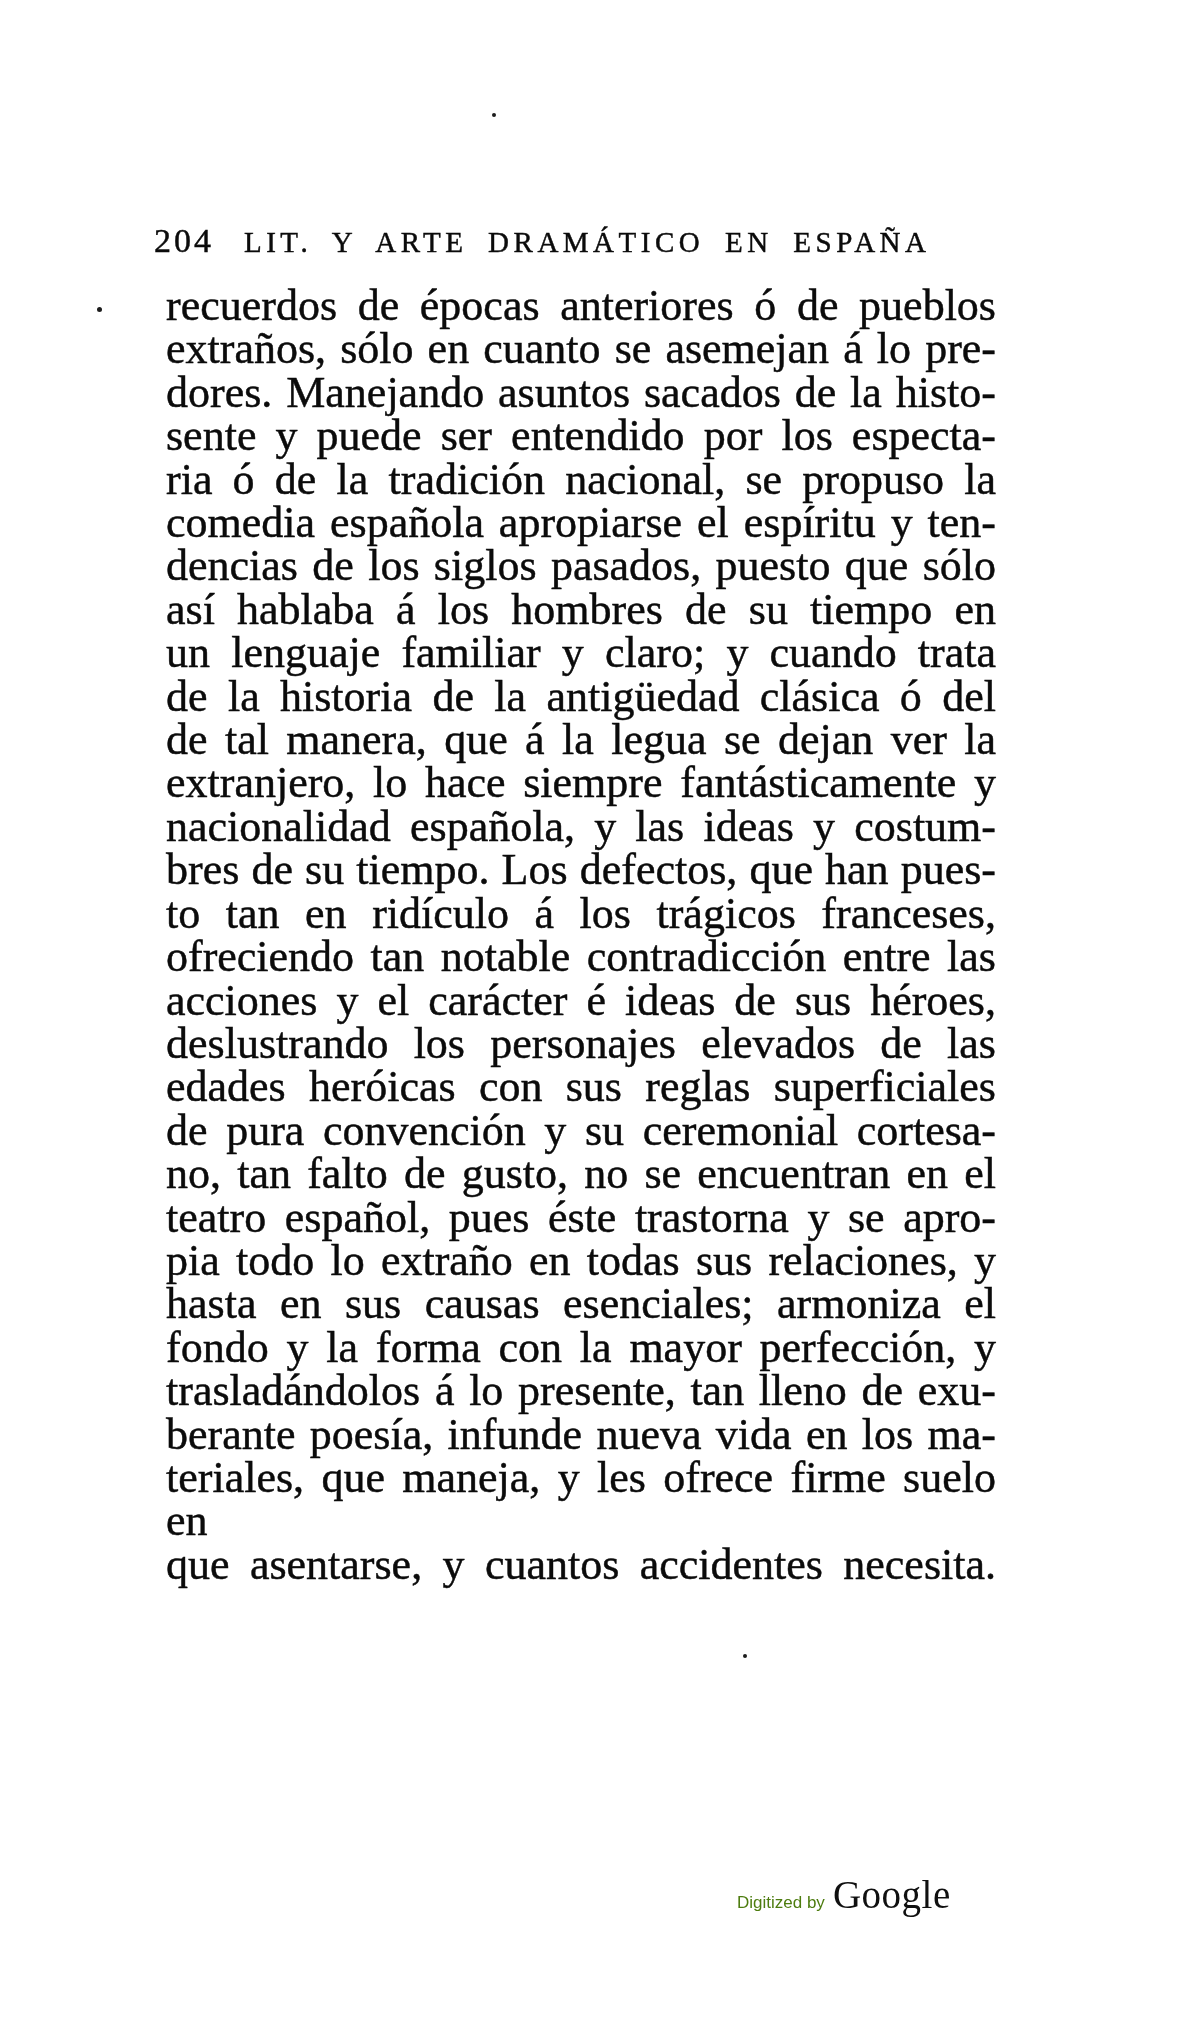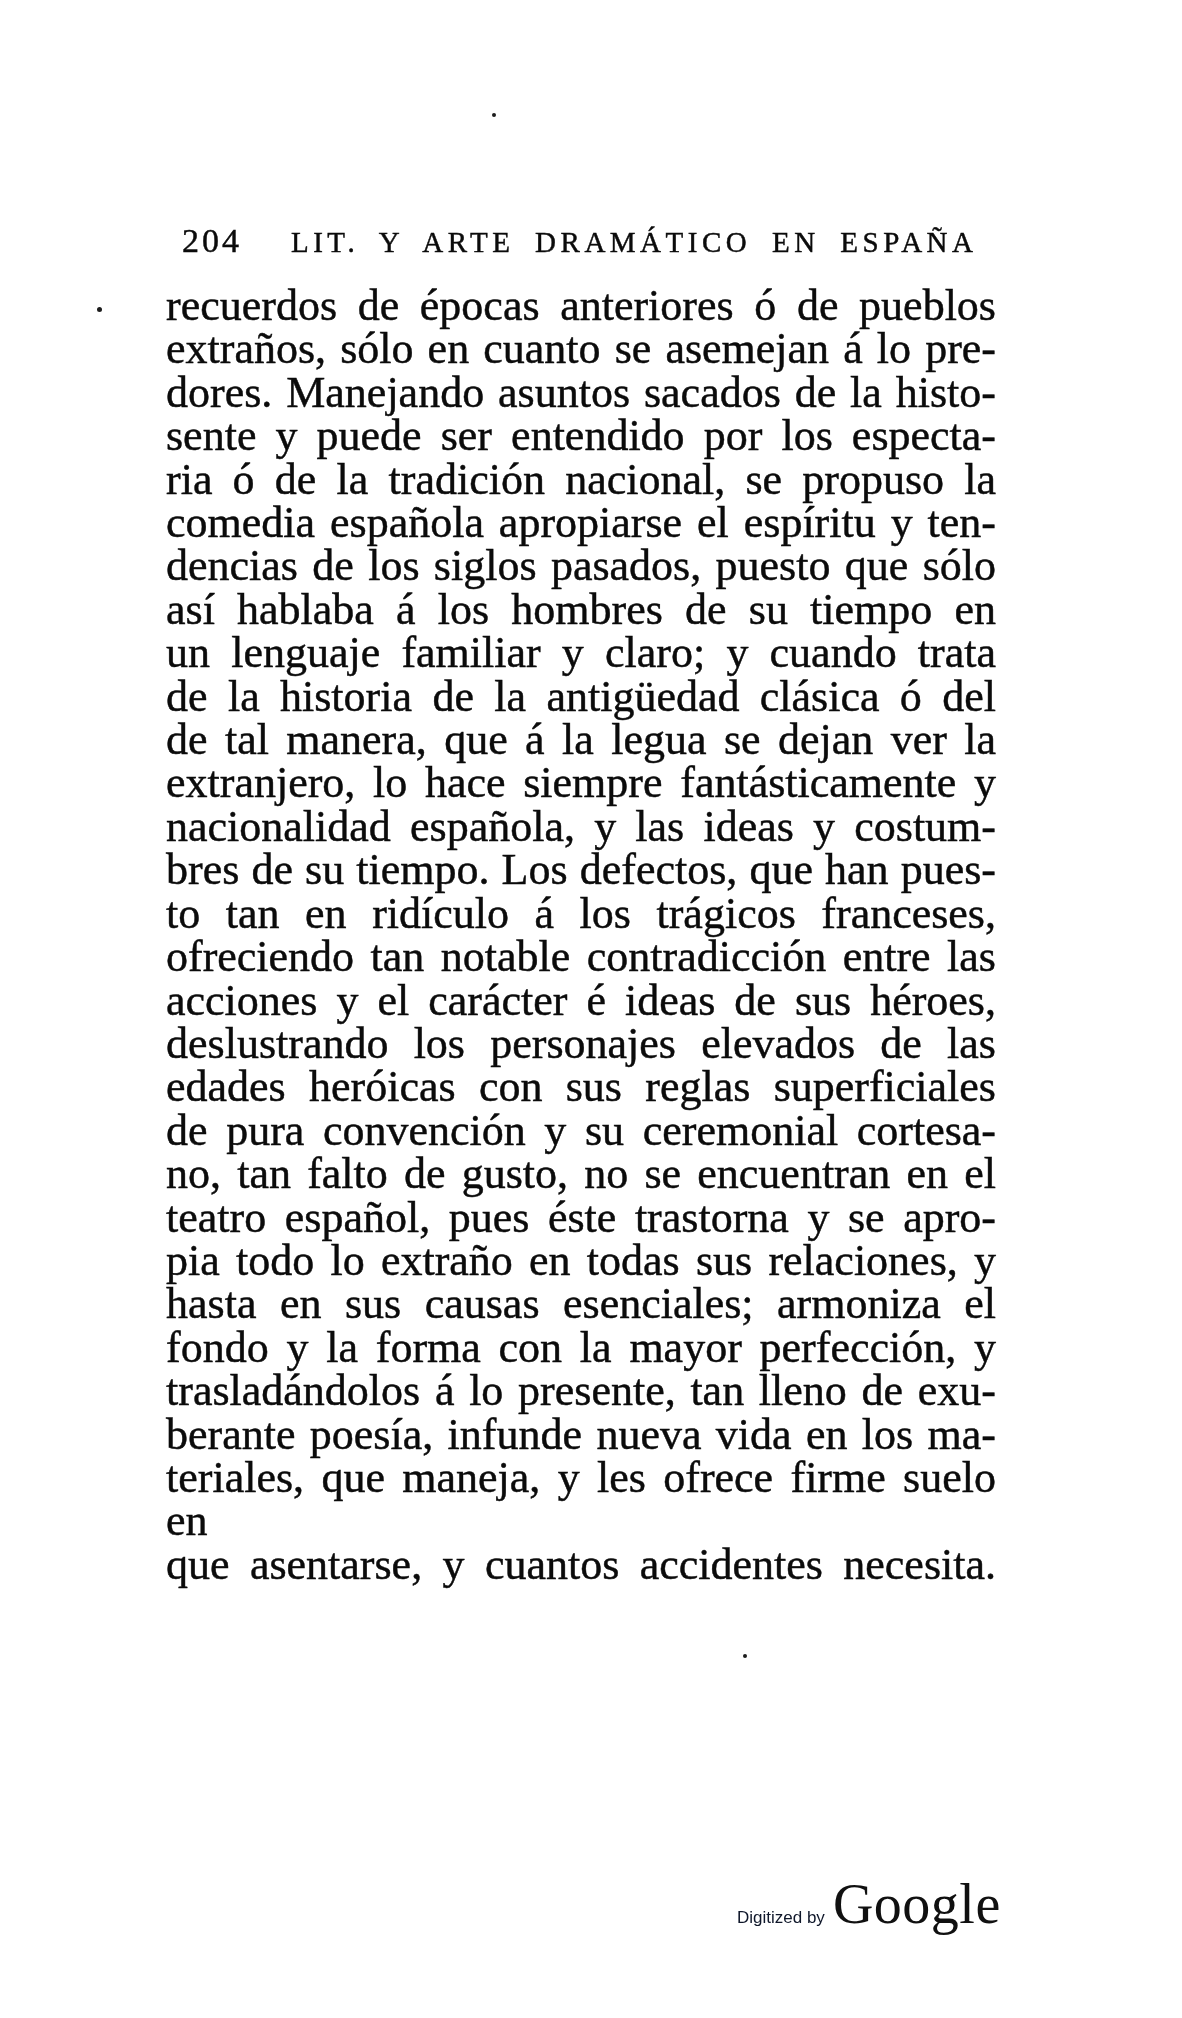--- a/index.html
+++ b/index.html
@@ -8,26 +8,25 @@
     width: 1182px;
     height: 2018px;
     background: #ffffff;
     color: #0b0b0b;
     font-family: "Liberation Serif", serif;
     overflow: hidden;
     -webkit-text-stroke: 0.45px #0b0b0b;
   }
   .page-header {
     position: absolute;
-    left: 182px;
+    left: 154px;
     top: 222px;
     display: flex;
     align-items: baseline;
     white-space: nowrap;
-    gap: 19px;
   }
   .page-number {
     font-size: 34px;
     letter-spacing: 3px;
   }
   .running-title {
     margin-left: 30px;
     font-size: 29px;
     letter-spacing: 4.5px;
     word-spacing: 9px;
@@ -58,25 +57,25 @@
     position: absolute;
     left: 737px;
     top: 1872px;
     display: flex;
     align-items: baseline;
     -webkit-text-stroke: 0;
   }
   .wm-prefix {
     font-family: "Liberation Sans", sans-serif;
     font-size: 17px;
-    color: #0f172a;
+    color: #4d7c0f;
   }
   .wm-brand {
     font-family: "Liberation Serif", serif;
-    font-size: 56px;
+    font-size: 39px;
     margin-left: 8px;
     color: #101010;
     letter-spacing: 0.5px;
   }
 </style>
 </head>
 <body>
 
 <div class="page">
 

